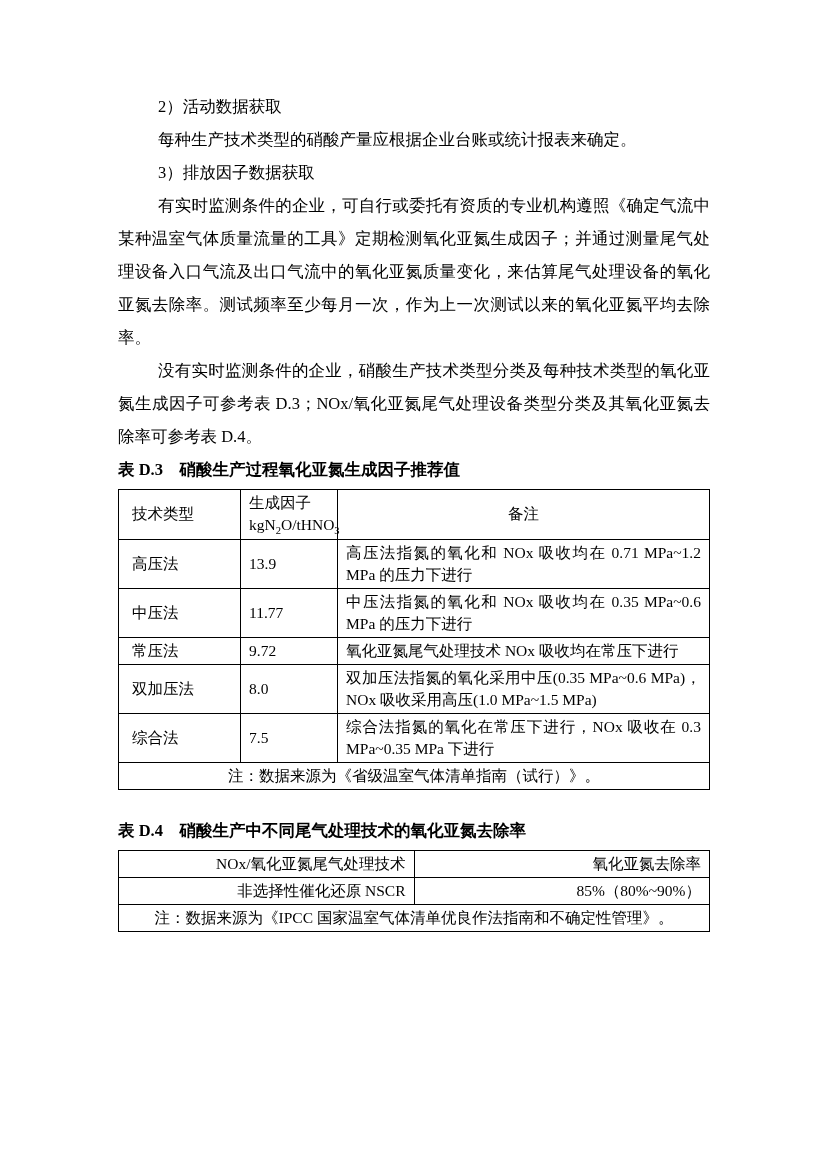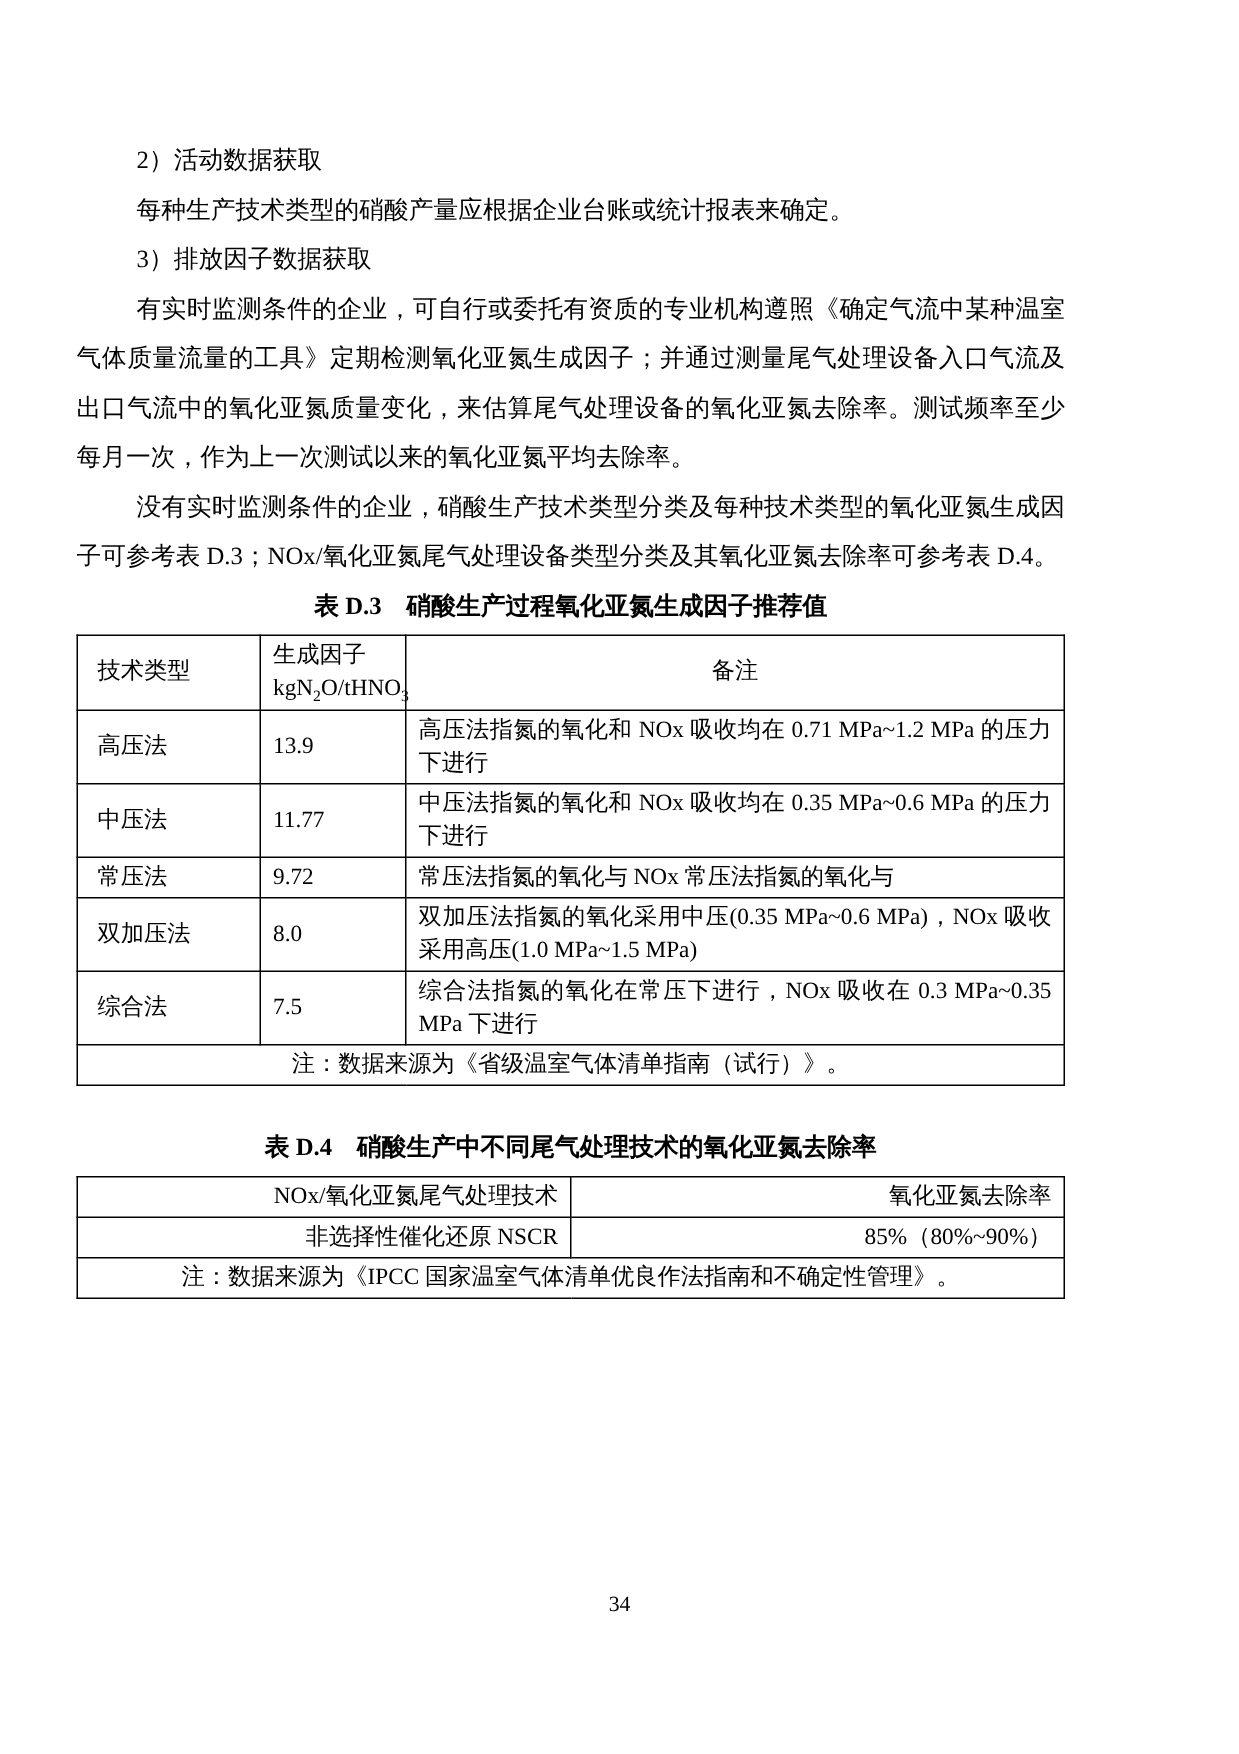--- a/index.html
+++ b/index.html
@@ -5,34 +5,33 @@
   * { box-sizing: border-box; margin: 0; padding: 0; }
   html, body { background: #ffffff; }
   body {
     width: 826px; height: 1169px;
     font-family: "Liberation Serif", "DejaVu Serif", serif;
     color: #000;
   }
   .page {
     position: relative;
     width: 826px; height: 1169px;
-    padding: 90px 116px 0 51px;
+    padding: 90px 116px 0 118px;
     overflow: hidden;
     background: #fff;
   }
   .para {
     font-size: 16.5px;
     line-height: 33px;
     text-align: justify;
     text-indent: 40px;
   }
   .table-title {
     font-size: 16.5px;
     font-weight: bold;
-    text-align: center;
     line-height: 26px;
   }
   .tt-d3 { margin: 4px 0 6px; }
   .tt-d4 { margin: 28px 0 6px; }
   table.tbl {
     width: 100%;
     border-collapse: collapse;
     table-layout: fixed;
     font-size: 15.5px;
   }
@@ -93,21 +92,21 @@
         <td class="remark">高压法指氮的氧化和 NOx 吸收均在 0.71 MPa~1.2 MPa 的压力下进行</td>
       </tr>
       <tr>
         <td class="tech">中压法</td>
         <td class="factor">11.77</td>
         <td class="remark">中压法指氮的氧化和 NOx 吸收均在 0.35 MPa~0.6 MPa 的压力下进行</td>
       </tr>
       <tr>
         <td class="tech">常压法</td>
         <td class="factor">9.72</td>
-        <td class="remark">常压法指氮的氧化与 NOx 常压法指氮的氧化与</td>
+        <td class="remark">氧化亚氮尾气处理技术 NOx 吸收均在常压下进行</td>
       </tr>
       <tr>
         <td class="tech">双加压法</td>
         <td class="factor">8.0</td>
         <td class="remark">双加压法指氮的氧化采用中压(0.35 MPa~0.6 MPa)，NOx 吸收采用高压(1.0 MPa~1.5 MPa)</td>
       </tr>
       <tr>
         <td class="tech">综合法</td>
         <td class="factor">7.5</td>
         <td class="remark">综合法指氮的氧化在常压下进行，NOx 吸收在 0.3 MPa~0.35 MPa 下进行</td>
@@ -129,15 +128,14 @@
       <tr>
         <td>非选择性催化还原 NSCR</td>
         <td>85%（80%~90%）</td>
       </tr>
       <tr>
         <td class="note-cell" colspan="2">注：数据来源为《IPCC 国家温室气体清单优良作法指南和不确定性管理》。</td>
       </tr>
     </tbody>
   </table>
 
-  <div class="page-number">34</div>
 
 </div>
 
 </body></html>

